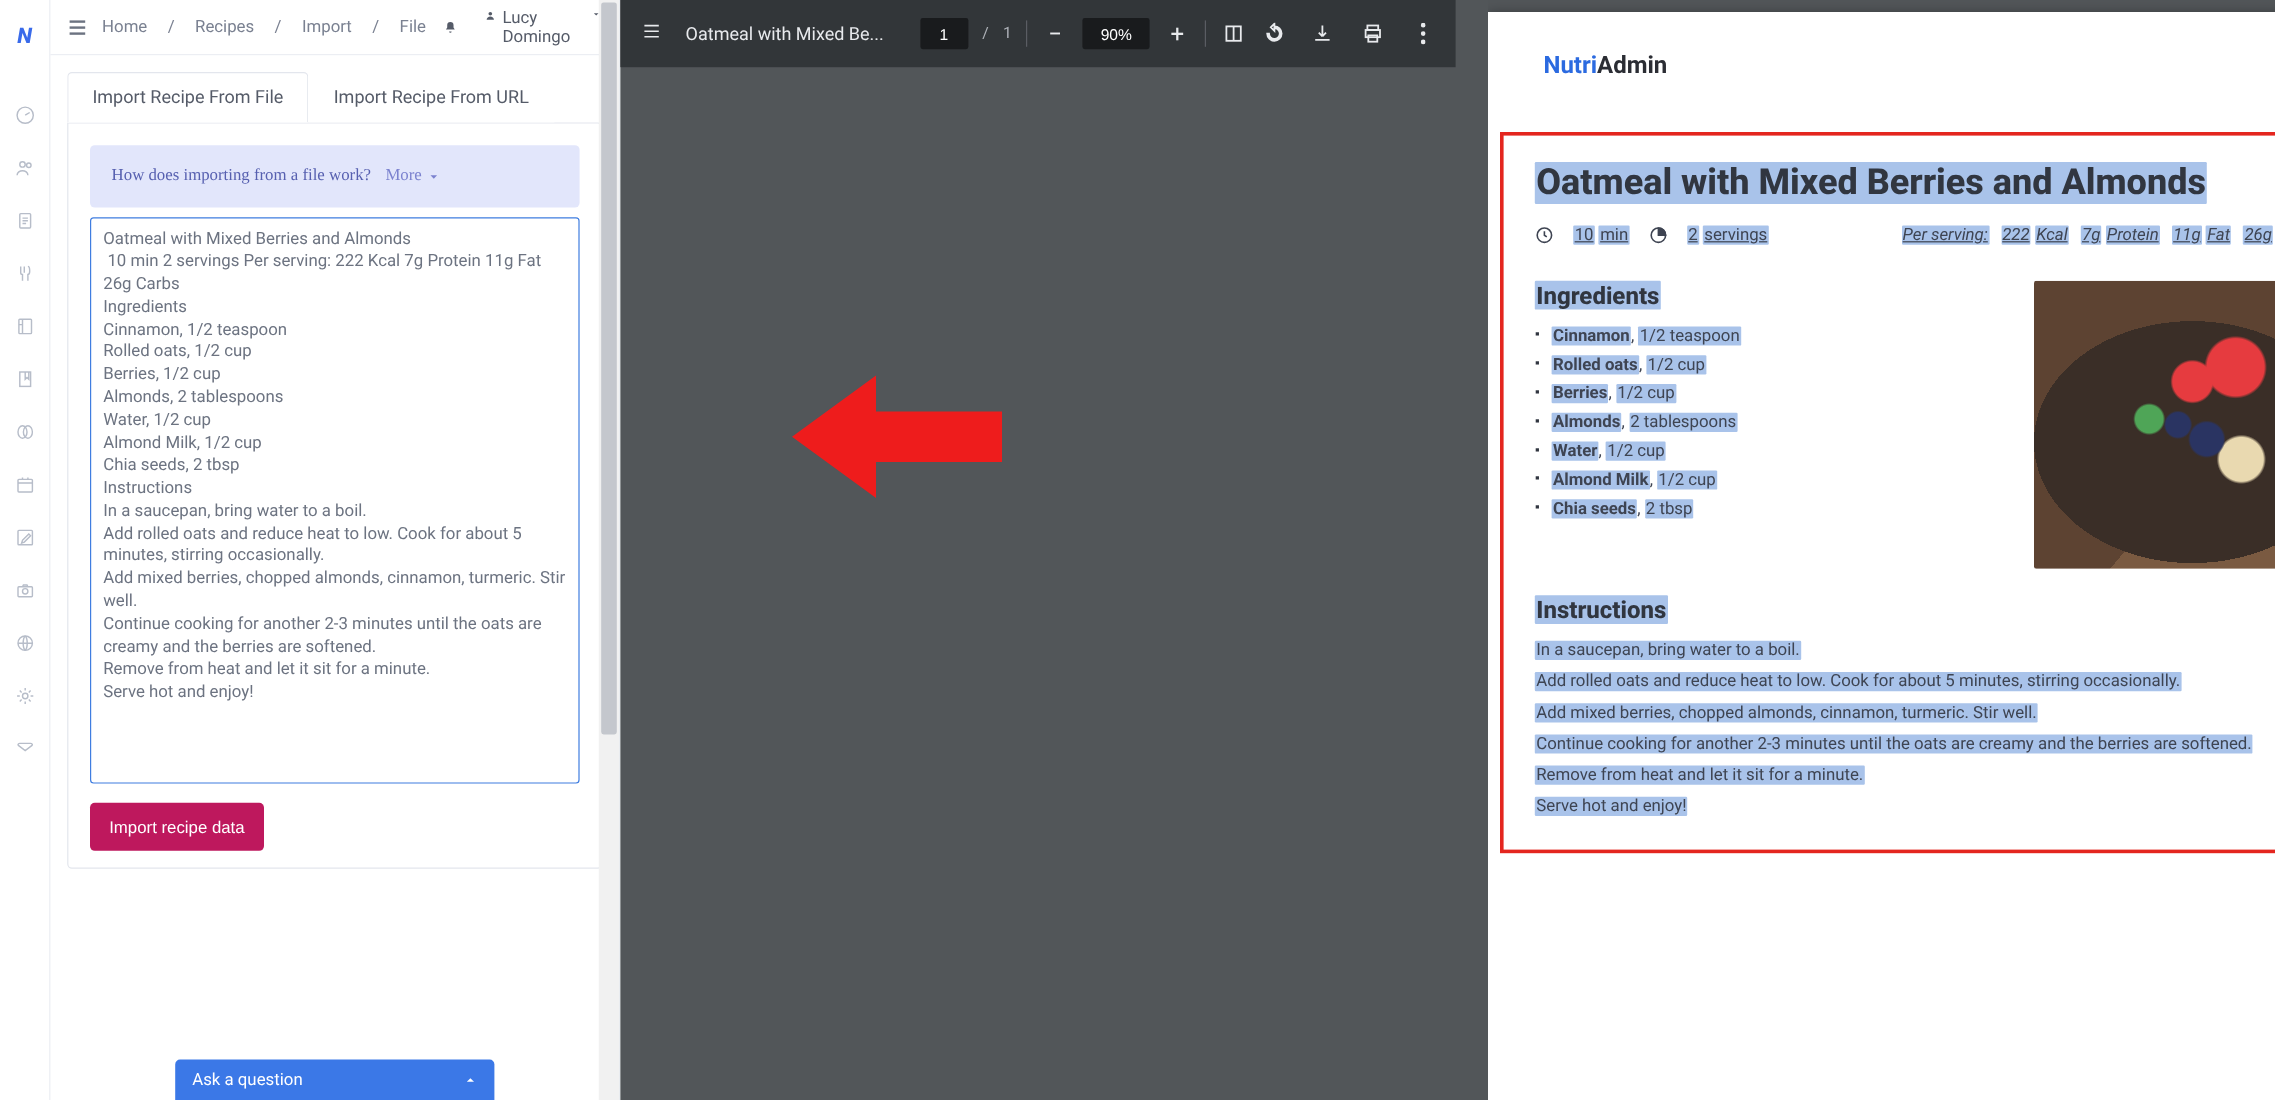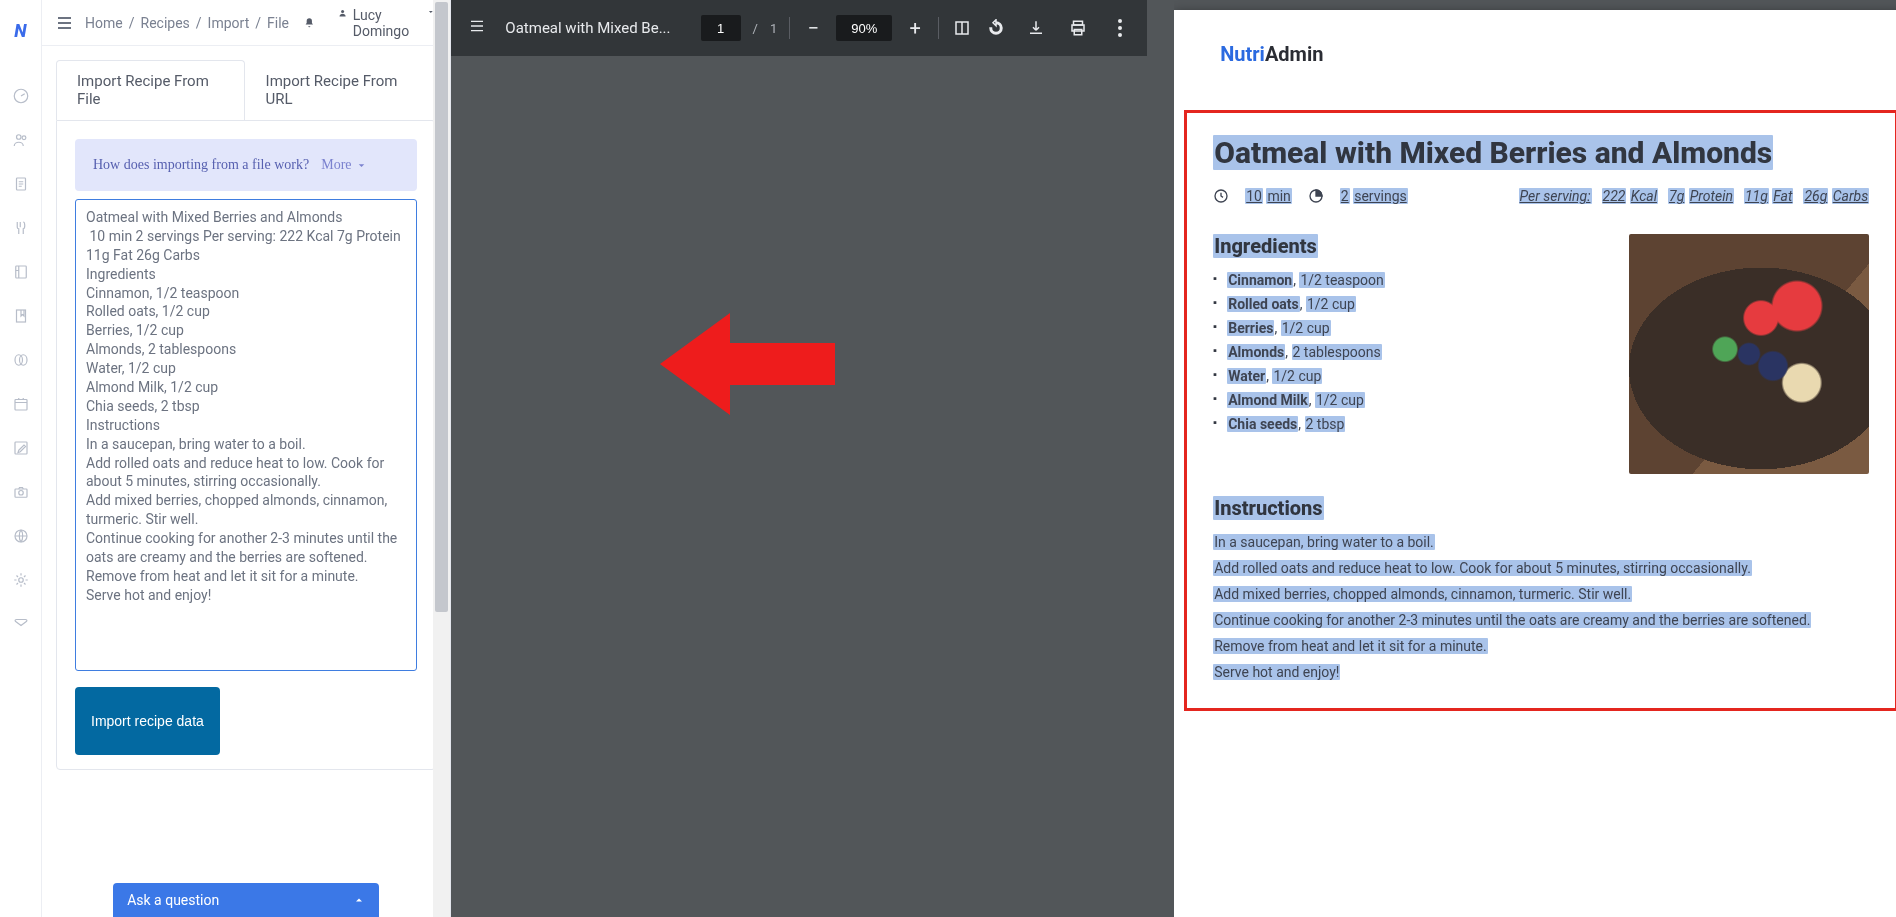--- a/index.html
+++ b/index.html
@@ -11,39 +11,39 @@
 .left-sidebar { width: 42px; background: #fff; border-right: 1px solid #eceef3; display: flex; flex-direction: column; align-items: center; padding-top: 18px; }
 .logo-n { width: 24px; height: 24px; border-radius: 50%; display: flex; align-items: center; justify-content: center; color: #3a6bea; font-weight: 800; font-style: italic; font-size: 18px; margin-bottom: 44px; }
 .side-icons { display: flex; flex-direction: column; gap: 24px; align-items: center; }
 .side-icon { width: 20px; height: 20px; color: #b7bdc9; display:flex; align-items:center; justify-content:center; cursor:pointer; }
 .side-icon svg { width:18px; height:18px; fill:none; stroke:#b7bdc9; stroke-width:1.6; }
 
 .left-content { flex:1; display:flex; flex-direction:column; }
 .topbar { height:46px; display:flex; align-items:center; padding:0 16px; border-bottom:1px solid #eceef3; gap:14px; }
 .hamburger-sm { width:16px; height:12px; display:flex; flex-direction:column; justify-content:space-between; cursor:pointer; }
 .hamburger-sm span{ height:2px; background:#6c7381; }
-.breadcrumb { color:#7a8191; font-size:14px; display:flex; gap:6px; align-items:center;justify-content:space-between; }
+.breadcrumb { color:#7a8191; font-size:14px; display:flex; gap:17px; align-items:center;justify-content:space-between; }
 .breadcrumb a { color:#7a8191; text-decoration:none; }
 .topbar-right { margin-left:auto; display:flex; align-items:center; gap:22px; color:#555b68; font-size:14px; }
 .bell { width:16px;height:16px; fill:#555b68; }
 .user-dd { display:flex; align-items:flex-start; gap:6px; cursor:pointer; }
 
 .page-body { padding:14px 14px 0 14px; flex:1; position:relative; }
 .tabs { display:flex; }
 .tab { padding:11px 20px; font-size:15px; color:#555b68; border:1px solid #e3e6ed; border-bottom:none; cursor:pointer; background:#fff; }
 .tab.inactive { border:1px solid transparent; }
 .tab.active { border-top-left-radius:4px; border-top-right-radius:4px; }
 .panel { border:1px solid #e3e6ed; border-radius:0 4px 4px 4px; padding:18px 18px 14px 18px; }
 
 .info-banner { background:#e2e6fb; color:#5760b0; font-size:14px; padding:18px 18px; border-radius:4px; display:flex; align-items:center; gap:12px;font-family:Liberation Serif, serif; }
 .more-link { color:#7b82cf; display:flex; align-items:center; gap:4px; cursor:pointer; font-size:14px; }
 
 .field-label { font-size:14px; font-weight:700; color:#4a5160; margin-top:18px; }
 .paste-area { width:100%; height:472px; margin-top:8px; border:1px solid #3f7de0; border-radius:3px; padding:8px 10px; font-family:inherit; font-size:14px; color:#6c7381; line-height:1.35; resize:none; outline:none; }
-.import-btn { margin-top:12px; background:#0369a1; color:#fff; font-size:14px; border:none; border-radius:4px; padding:26px 16px; cursor:pointer; }
+.import-btn { margin-top:12px; background:#be185d; color:#fff; font-size:14px; border:none; border-radius:4px; padding:12px 16px; cursor:pointer; }
 
 .ask-bar { position:absolute; bottom:0; left:50%; transform:translateX(-50%); width:266px; height:34px; background:#3b78e7; color:#fff; display:flex; align-items:center; justify-content:space-between; padding:0 14px; font-size:14px; border-radius:4px 4px 0 0; cursor:pointer; }
 
 .outer-scroll { position:absolute; right:0; top:0; width:17px; height:100%; background:#f1f1f1; }
 .outer-thumb { position:absolute; right:2px; top:2px; width:13px; height:610px; background:#c4c7cd; border-radius:2px; }
 
 
 .arrow-overlay { position:absolute; left:660px; top:305px; pointer-events:none; z-index:50; }
 .arrow-overlay svg { width:175px; height:118px; }
 

